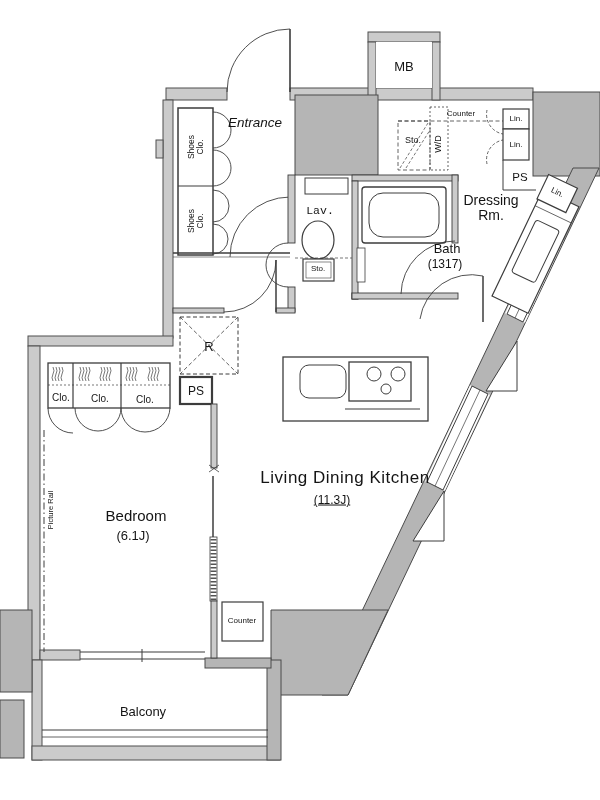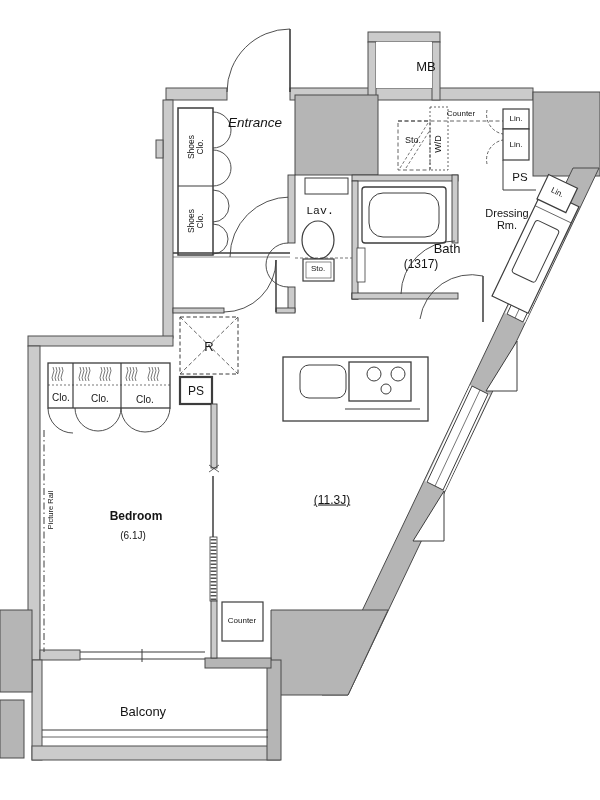--- a/index.html
+++ b/index.html
@@ -165,39 +165,40 @@
     <line x1="142" y1="649" x2="142" y2="662" stroke-width="1"></line>
   </g>
 
   <g stroke="#3c3c3c">
     <line x1="42" y1="730" x2="268" y2="730" stroke-width="1"></line>
     <line x1="42" y1="737" x2="268" y2="737" stroke-width="0.8"></line>
   </g>
 </svg>
 
   <div class="lbl" style="left:255px;top:123px;font-size:13.5px;font-style:italic;">Entrance</div>
-  <div class="lbl" style="left:404px;top:67px;font-size:13px;margin-left:22px;">MB</div>
+  <div class="lbl" style="left:404px;top:67px;font-size:13px;">MB</div>
   <div class="lbl rotwrap" style="left:196px;top:147px;font-size:8.5px;width:40px;">Shoes Clo.</div>
   <div class="lbl rotwrap" style="left:196px;top:221px;font-size:8.5px;width:40px;">Shoes Clo.</div>
   <div class="lbl" style="left:461px;top:114px;font-size:8px;">Counter</div>
   <div class="lbl" style="left:413px;top:141px;font-size:9px;">Sto.</div>
   <div class="lbl rot" style="left:439px;top:144px;font-size:9px;">W/D</div>
   <div class="lbl" style="left:516px;top:119px;font-size:8px;">Lin.</div>
   <div class="lbl" style="left:516px;top:145px;font-size:8px;">Lin.</div>
   <div class="lbl" style="left:520px;top:177px;font-size:11.5px;">PS</div>
   <div class="lbl tilt" style="left:557px;top:193px;font-size:8px;">Lin.</div>
-  <div class="lbl wrap" style="left:491px;top:220px;font-size:11px;width:66px;margin-left:16px;">Dressing Rm.</div>
+  <div class="lbl wrap" style="left:491px;top:208px;font-size:14px;width:66px;">Dressing Rm.</div>
   <div class="lbl" style="left:320px;top:211px;font-size:11.5px;font-family:Liberation Mono, monospace;">Lav.</div>
   <div class="lbl" style="left:318px;top:269px;font-size:8px;">Sto.</div>
   <div class="lbl" style="left:403px;top:249px;font-size:13px;margin-left:44px;">Bath</div>
-  <div class="lbl" style="left:403px;top:264px;font-size:12px;padding-left:36px;">(1317)</div>
+  <div class="lbl" style="left:427px;top:264px;font-size:12px;padding-left:36px;">(1317)</div>
   <div class="lbl" style="left:209px;top:347px;font-size:13px;">R</div>
   <div class="lbl" style="left:196px;top:391px;font-size:12px;">PS</div>
   <div class="lbl" style="left:61px;top:398px;font-size:10px;">Clo.</div>
   <div class="lbl" style="left:100px;top:399px;font-size:10px;">Clo.</div>
   <div class="lbl" style="left:145px;top:400px;font-size:10px;">Clo.</div>
   <div class="lbl rot" style="left:51px;top:510px;font-size:7.5px;">Picture Rail</div>
-  <div class="lbl" style="left:136px;top:516px;font-size:12px;font-weight:bold;">Bedroom</div>
-  <div class="lbl" style="left:133px;top:536px;font-size:10px;">(6.1J)</div>
+  <div class="lbl" style="left:136px;top:516px;font-size:15px;">Bedroom</div>
+  <div class="lbl" style="left:133px;top:536px;font-size:13px;">(6.1J)</div>
+  <div class="lbl" style="left:345px;top:478px;font-size:17px;letter-spacing:0.5px;">Living Dining Kitchen</div>
   <div class="lbl" style="left:332px;top:500px;font-size:12px;text-decoration:underline;">(11.3J)</div>
   <div class="lbl" style="left:242px;top:621px;font-size:8px;">Counter</div>
   <div class="lbl" style="left:143px;top:712px;font-size:13px;">Balcony</div>
 </div>
 
 </body></html>

